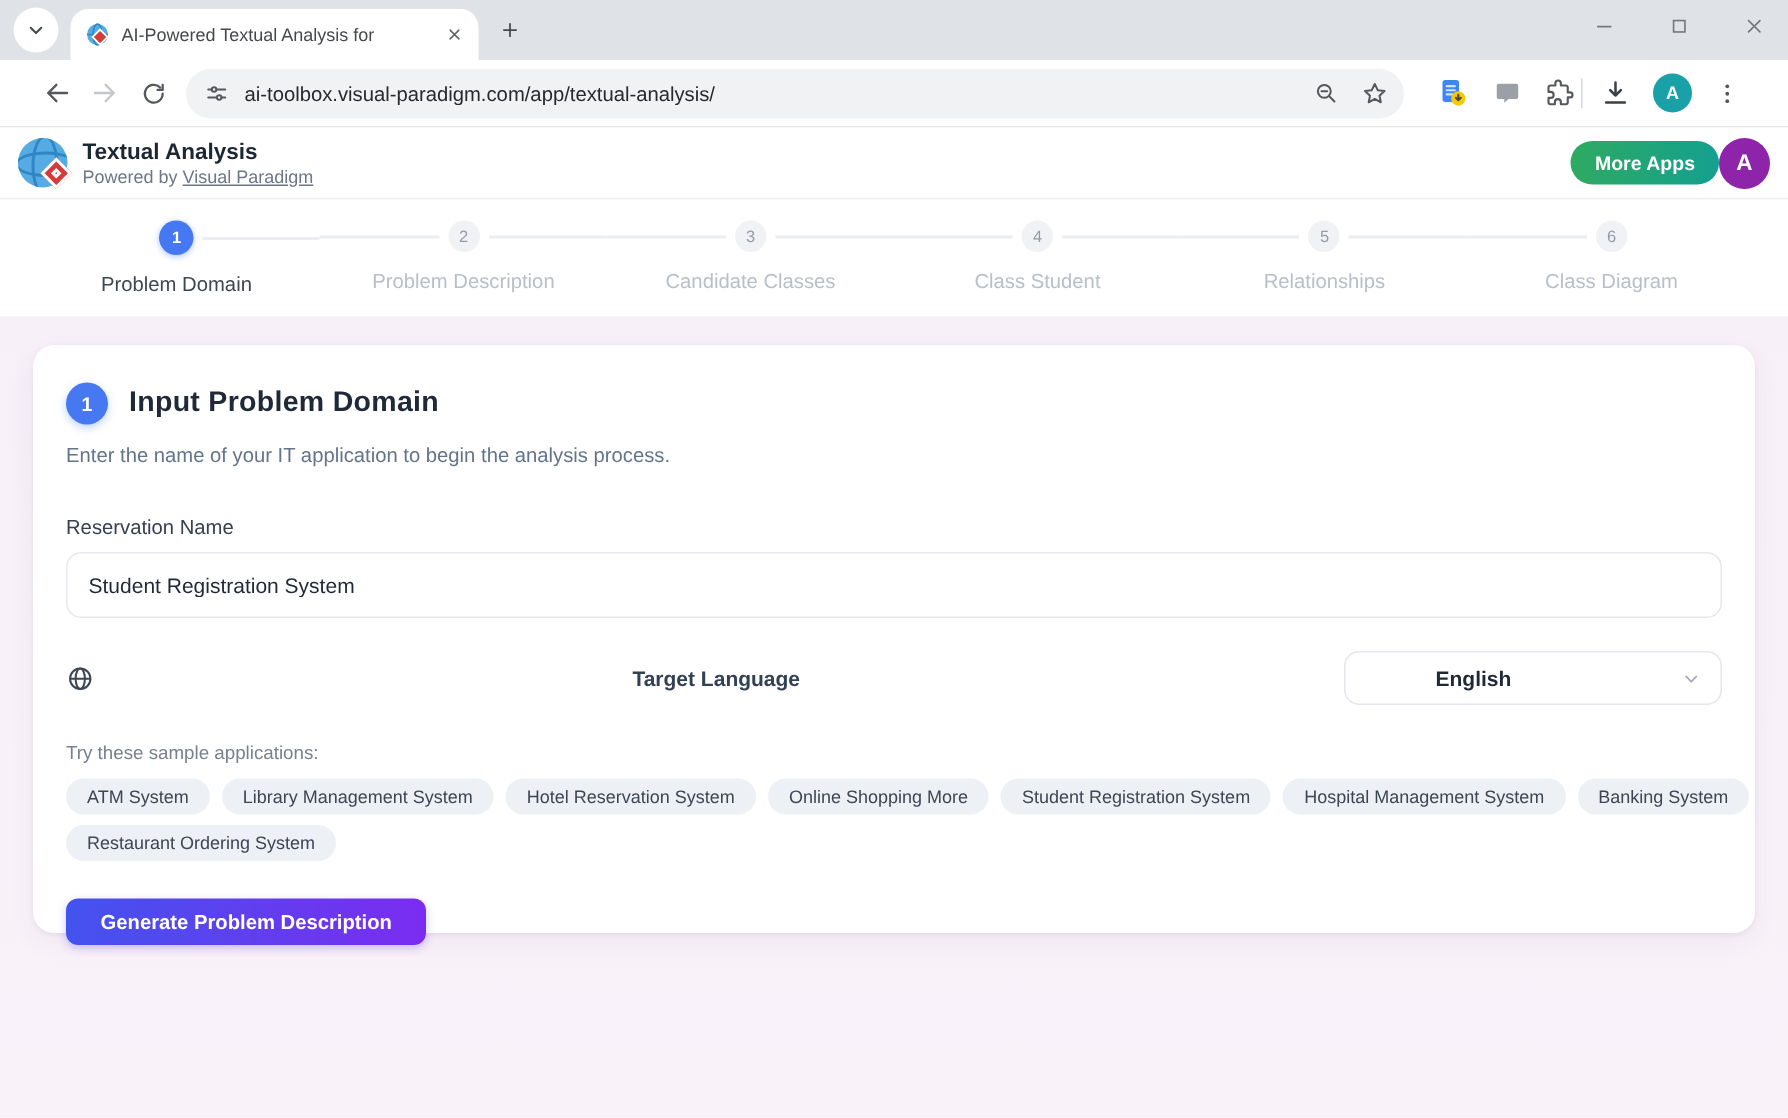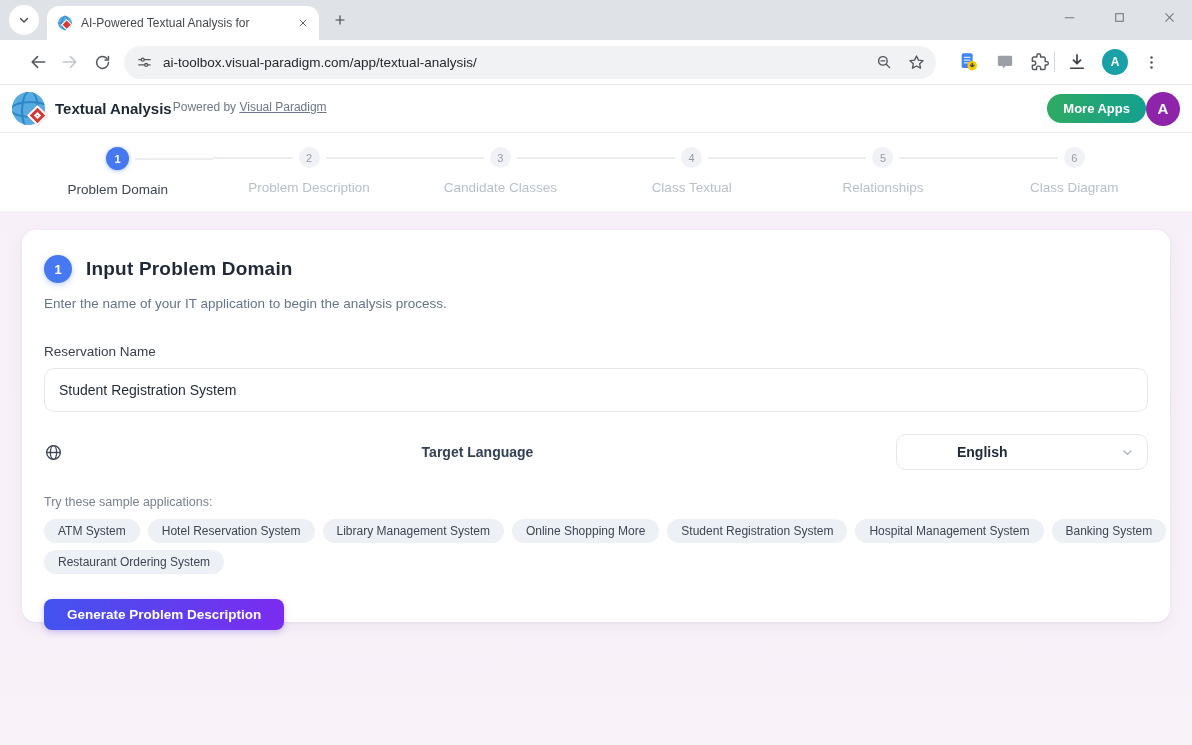--- a/index.html
+++ b/index.html
@@ -28,21 +28,21 @@
   .browser-avatar { width:26px; height:26px; border-radius:50%; background:#1aa1a8; color:#fff; font-size:12px; font-weight:bold; display:flex; align-items:center; justify-content:center; }
 
   
   .app-header { height:48px; background:#ffffff; border-bottom:1px solid #e9ebef; display:flex; align-items:center; padding:0 12px; }
   .vp-logo { width:33px; height:33px; position:relative; flex:0 0 33px; }
   .vp-globe { position:absolute; inset:0; border-radius:50%; background:#55abe2; overflow:hidden; }
   .vp-globe::before { content:""; position:absolute; left:9px; top:-2px; width:14px; height:37px; border:2px solid #2f86c4; border-radius:50%; }
   .vp-globe::after { content:""; position:absolute; left:-2px; top:9px; width:37px; height:13px; border:2px solid #2f86c4; border-radius:50%; }
   .vp-diamond { position:absolute; right:0px; bottom:2px; width:15px; height:15px; background:#d43a3a; border:2px solid #ffffff; transform:rotate(45deg); }
   .vp-diamond::after { content:""; position:absolute; inset:3px; border:2px solid #ffffff; }
-  .header-titles { margin-left:10px; display:flex; flex-direction:row; gap:1px; }
+  .header-titles { margin-left:10px; display:flex; flex-direction:column; gap:1px; }
   .app-title { font-size:15px; font-weight:bold; color:#1d2733; }
   .powered { font-size:12px; color:#6d7785; }
   .powered a { color:#6d7785; text-decoration:underline; cursor:pointer; }
   .header-right { margin-left:auto; display:flex; align-items:center; }
   .more-apps { height:29px; padding:0 16px; border-radius:15px; border:none; background:linear-gradient(90deg,#2faa62,#13a08f); color:#ffffff; font-size:13px; font-weight:bold; font-family:inherit; display:flex; align-items:center; cursor:pointer; }
   .header-avatar { width:34px; height:34px; border-radius:50%; background:#8e24aa; color:#fff; font-weight:bold; font-size:15px; display:flex; align-items:center; justify-content:center; cursor:pointer; }
 
   
   .stepper { height:78px; background:#ffffff; display:flex; padding:14px 22px 0 22px; }
   .step { flex:1; display:flex; flex-direction:column; align-items:center; cursor:pointer; }
@@ -247,21 +247,21 @@
         <span class="step-line"></span>
       </div>
     <div class="step-label">Candidate Classes</div>
   </div>
   <div class="step">
     <div class="step-top">
         <span class="step-line"></span>
         <span class="step-circle">4</span>
         <span class="step-line"></span>
       </div>
-    <div class="step-label">Class Textual</div>
+    <div class="step-label">Class Student</div>
   </div>
   <div class="step">
     <div class="step-top">
         <span class="step-line"></span>
         <span class="step-circle">5</span>
         <span class="step-line"></span>
       </div>
     <div class="step-label">Relationships</div>
   </div>
   <div class="step">
@@ -300,22 +300,22 @@
           <svg width="15" height="15" viewBox="0 0 24 24" fill="none" stroke="#a6adb8" stroke-width="2" stroke-linecap="round" stroke-linejoin="round">
               <path d="M6.5 9.5l5.5 5.5 5.5-5.5"></path>
             </svg>
         </span>
       </div>
     </div>
 
     <div class="samples-label">Try these sample applications:</div>
     <div class="chip-row">
       <span class="chip">ATM System</span>
+      <span class="chip">Library Management System</span>
       <span class="chip">Hotel Reservation System</span>
-      <span class="chip">Library Management System</span>
       <span class="chip">Online Shopping More</span>
       <span class="chip">Student Registration System</span>
       <span class="chip">Hospital Management System</span>
       <span class="chip">Banking System</span>
     </div>
     <div class="chip-row">
       <span class="chip">Restaurant Ordering System</span>
     </div>
 
     <button class="generate-btn">Generate Problem Description</button>

